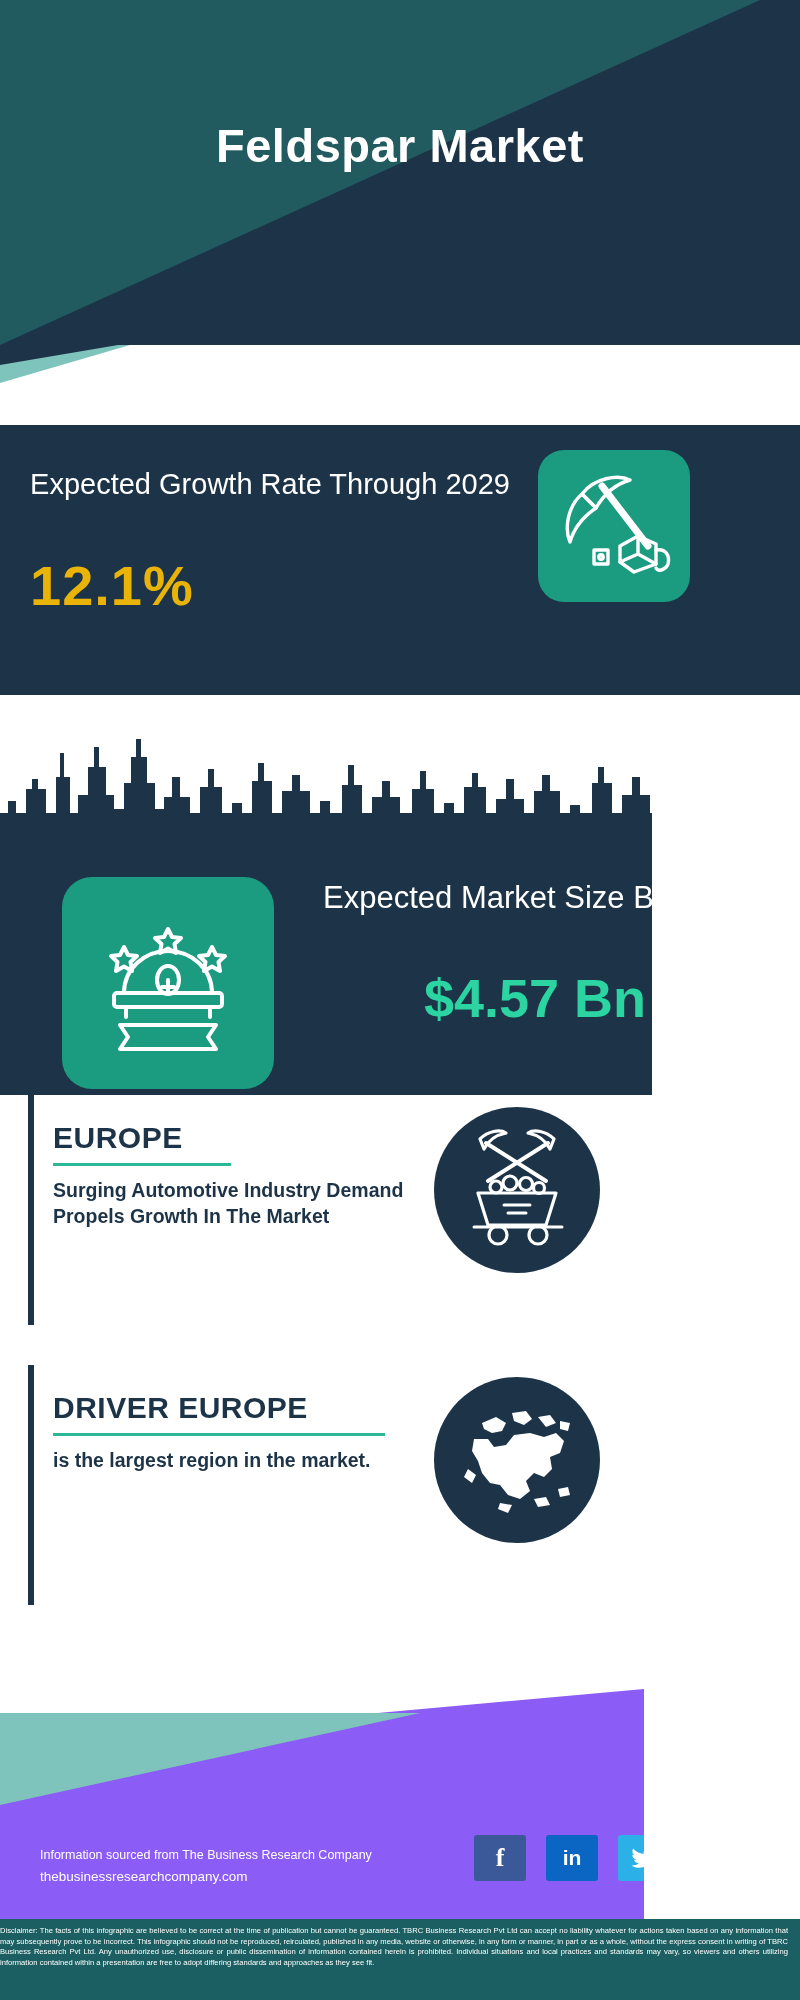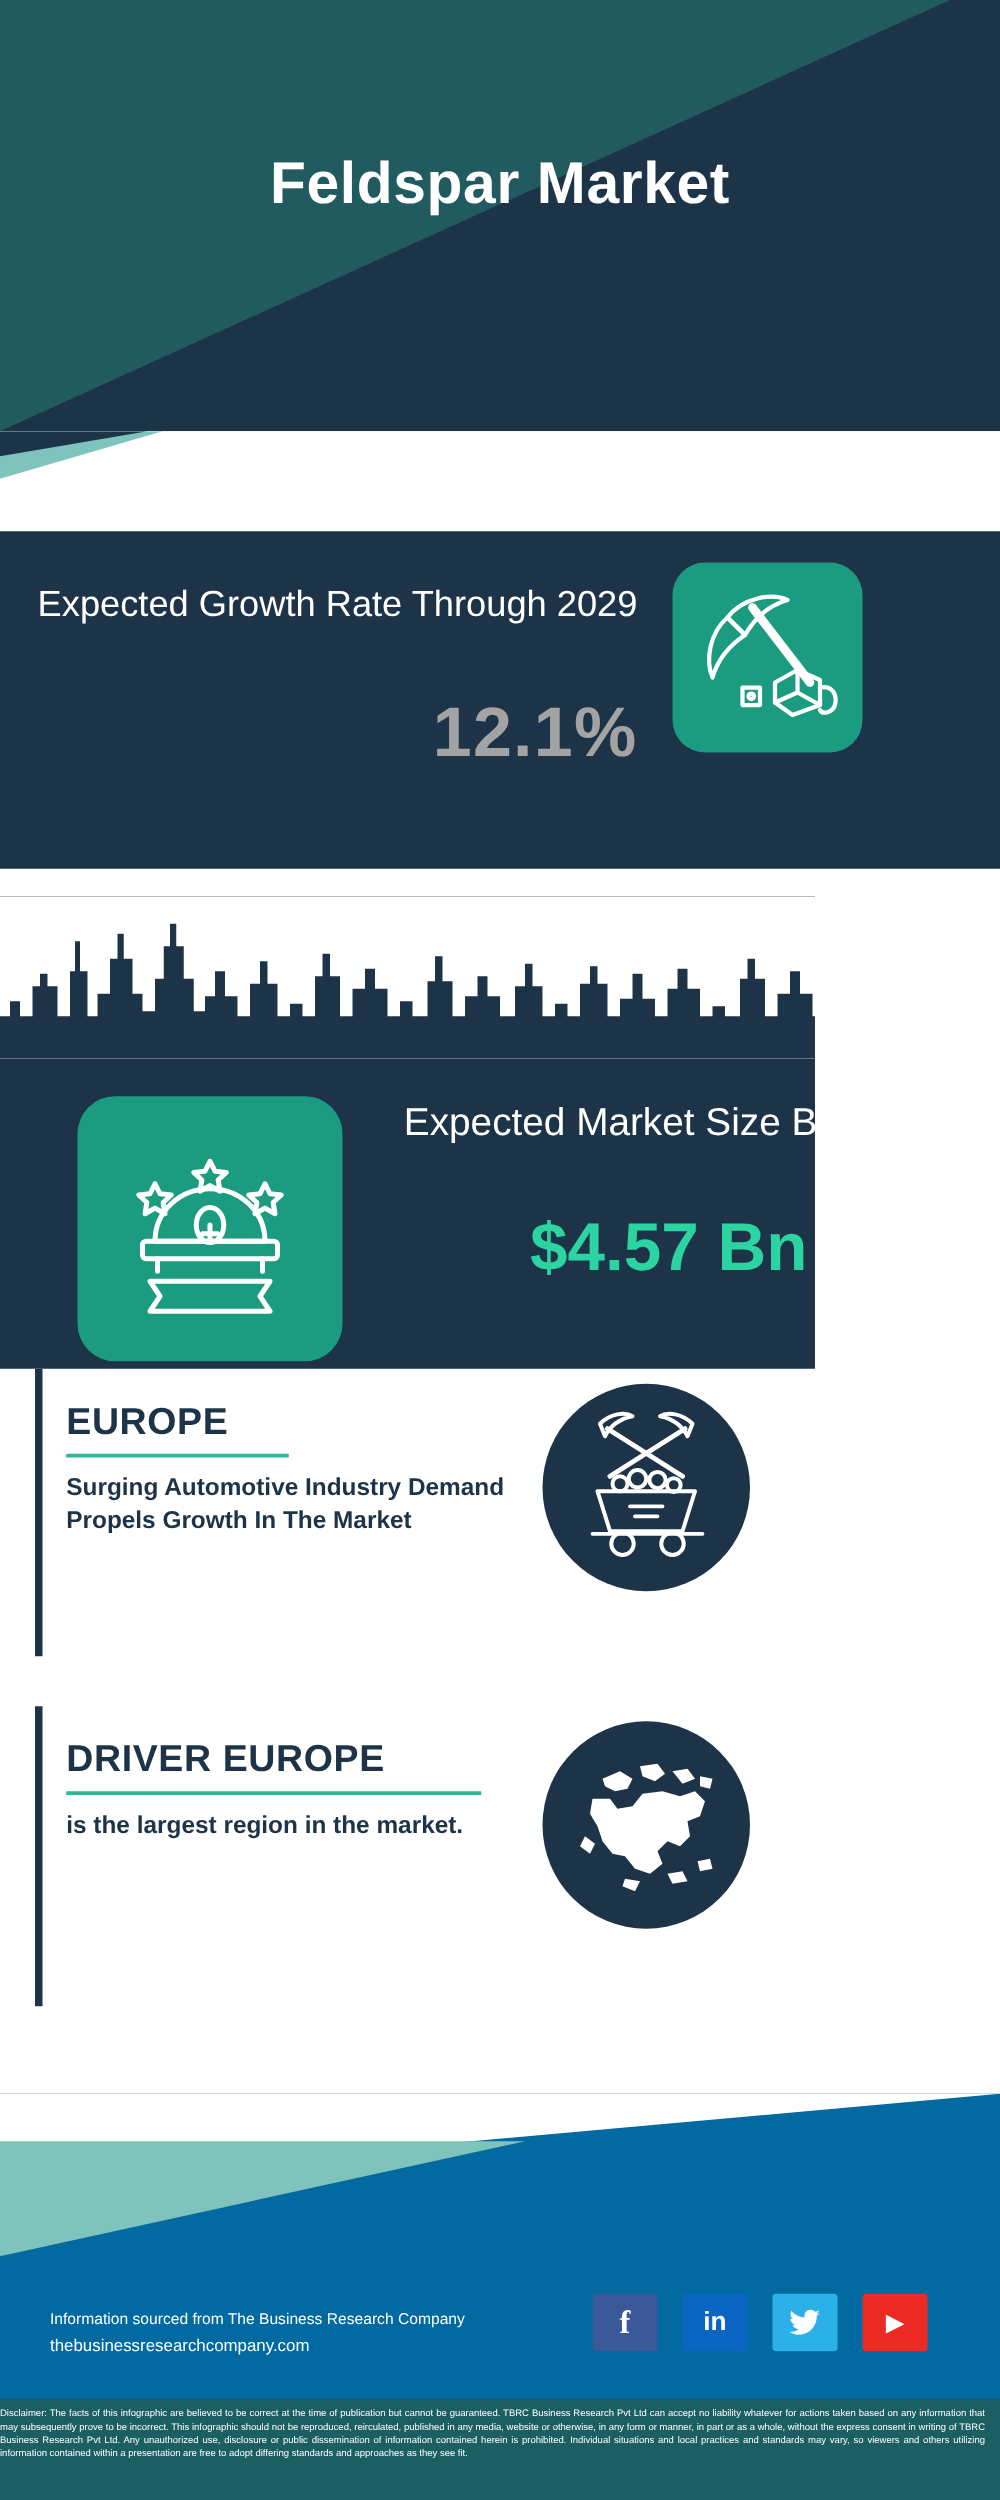--- a/index.html
+++ b/index.html
@@ -70,22 +70,22 @@
     width: 480px;
     text-align: center;
     color: #ffffff;
     font-size: 29px;
     line-height: 39px;
     font-weight: normal;
   }
   .growth-value {
     position: absolute; left: 30px; top: 128px;
     width: 480px;
-    text-align: right;
-    color: #a3a3a3;
+    text-align: left;
+    color: #eab308;
     font-size: 56px;
     font-weight: bold;
     letter-spacing: 1px;
   }
   .icon-card {
     position: absolute;
     background: #1b9b80;
     border-radius: 26px;
   }
   .icon-card.growth-card {
@@ -170,22 +170,22 @@
   }
   .circle-icon {
     position: absolute;
     border-radius: 50%;
     background: #1d3448;
   }
 
   
   .footer {
     position: absolute; left: 0; top: 1675px;
-    width: 800px; height: 325px;
-    background: #0369a1;
+    width: 644px; height: 325px;
+    background: #8b5cf6;
     overflow: hidden;
   }
   .footer-white-tri {
     position: absolute; left: 0; top: 0;
     width: 0; height: 0;
     border-right: 800px solid transparent;
     border-top: 72px solid #ffffff;
   }
   .footer-teal-tri {
     position: absolute; left: 0; top: 38px;

